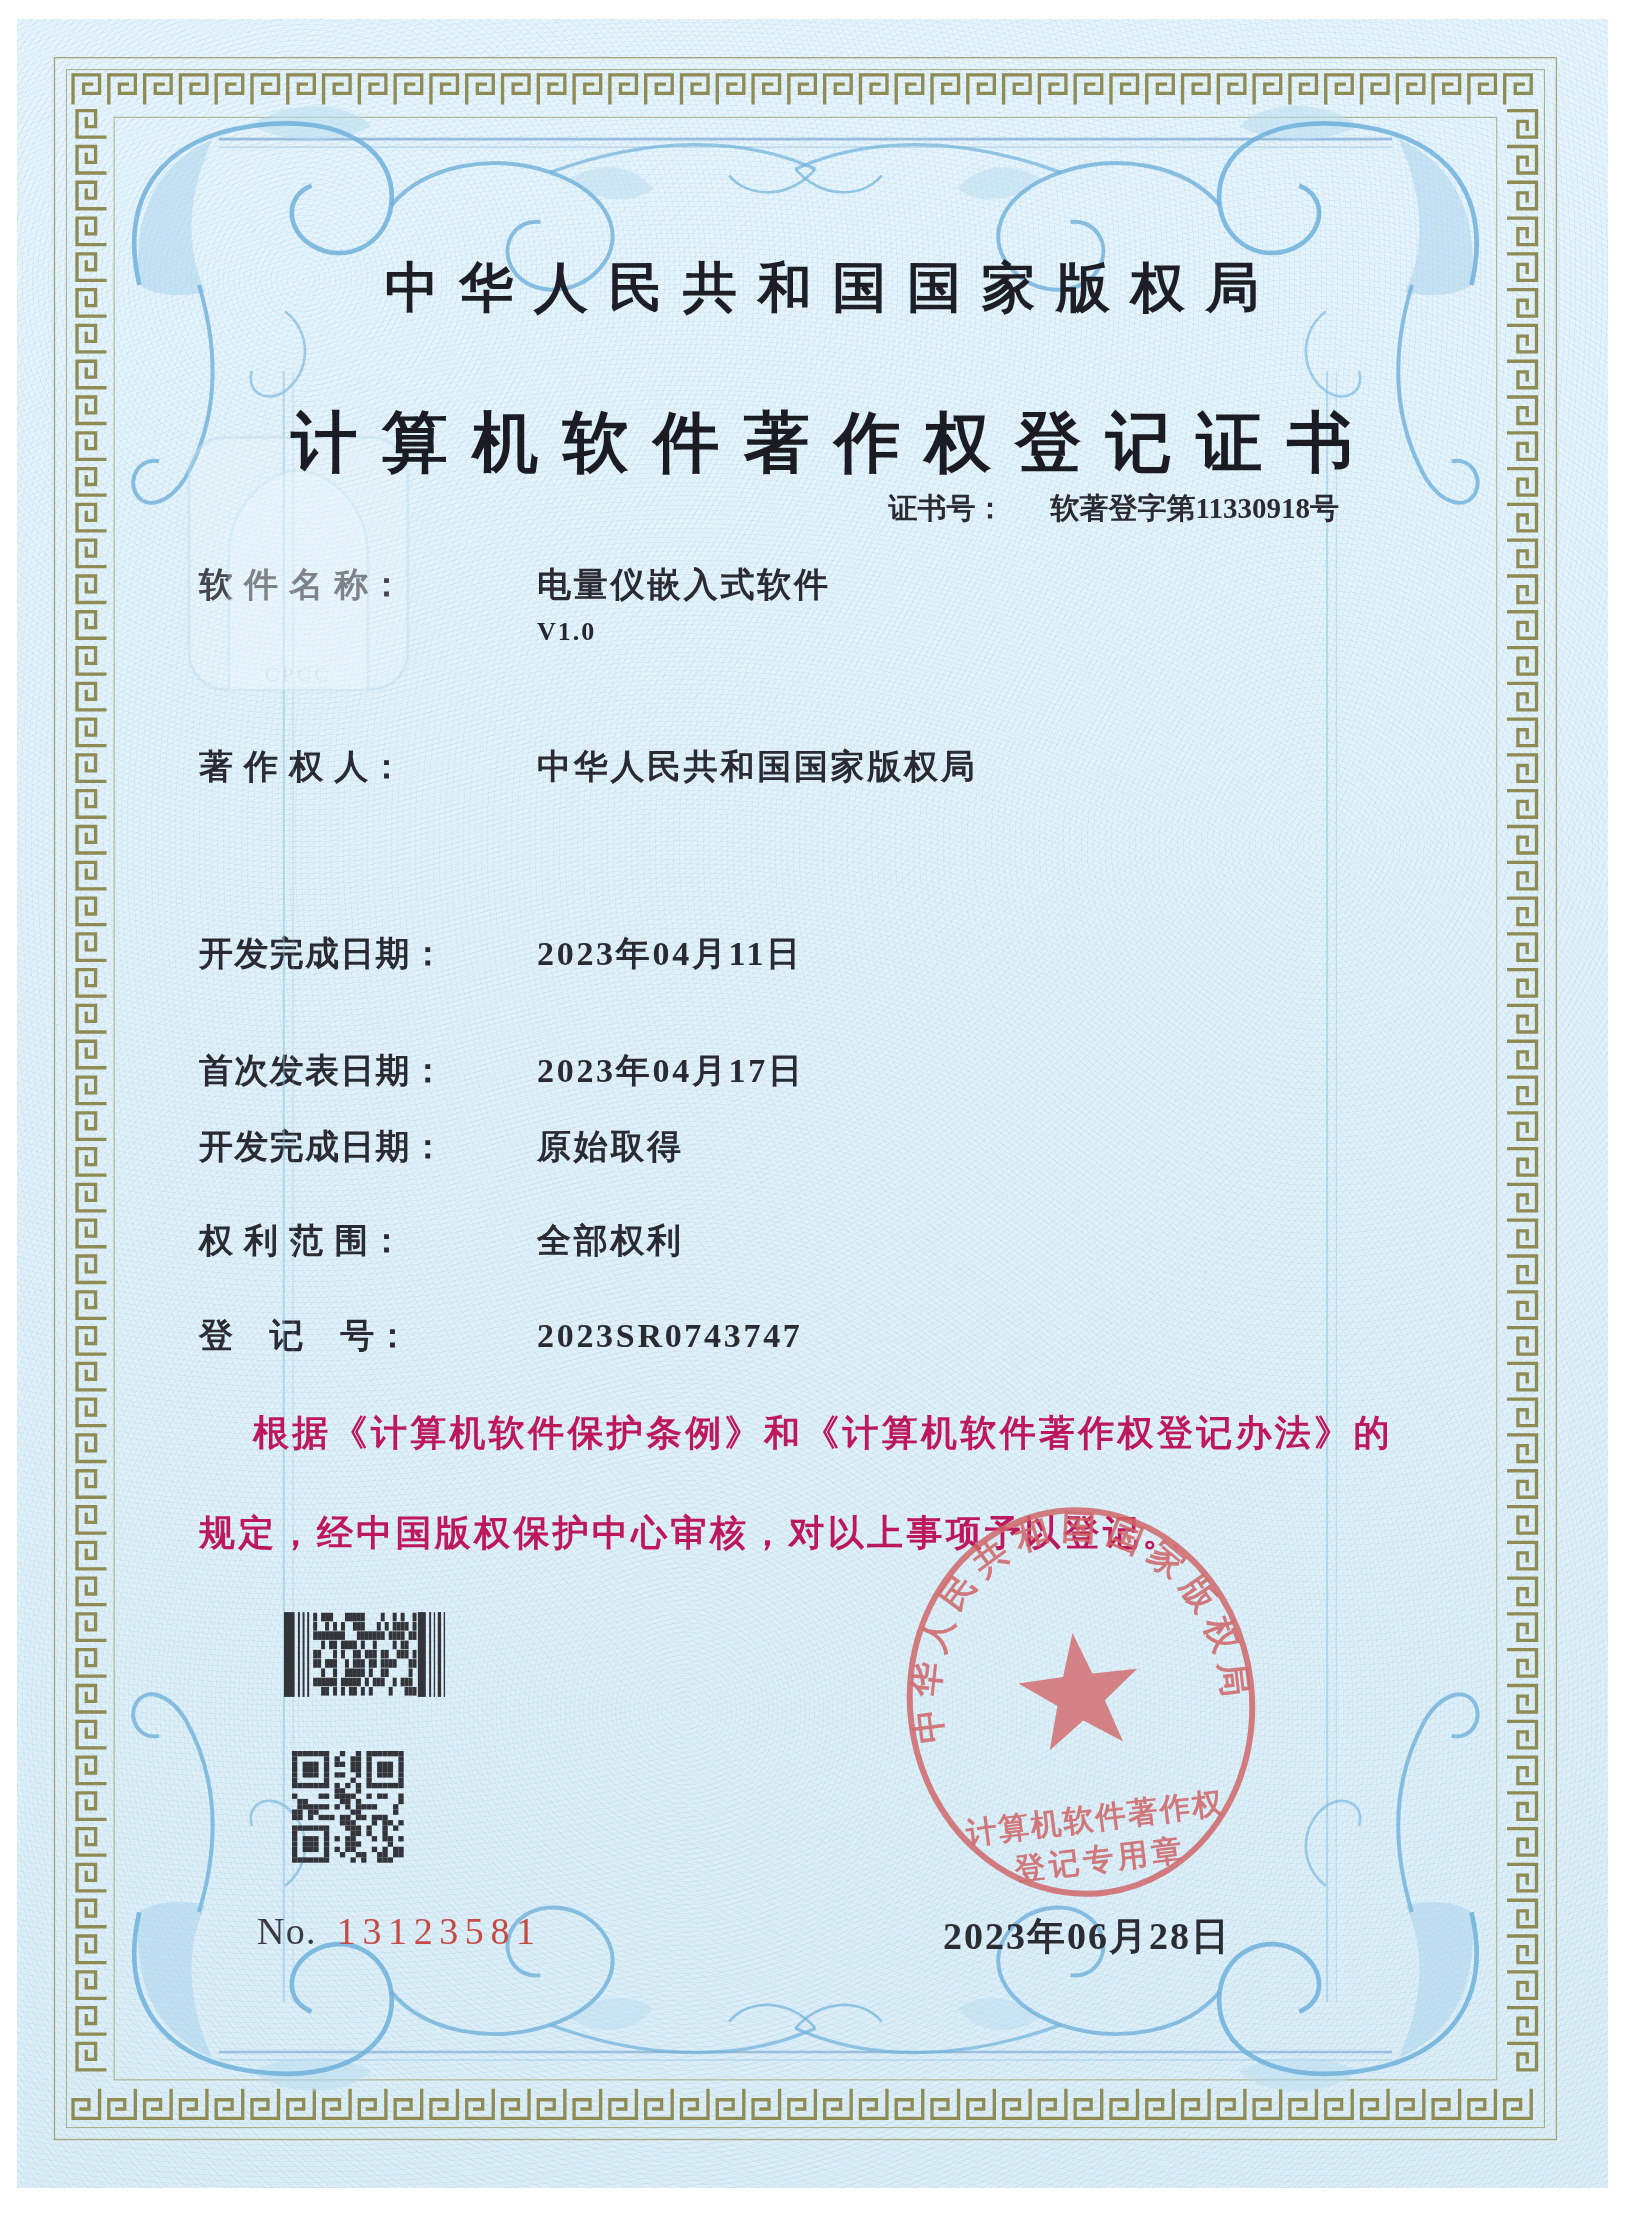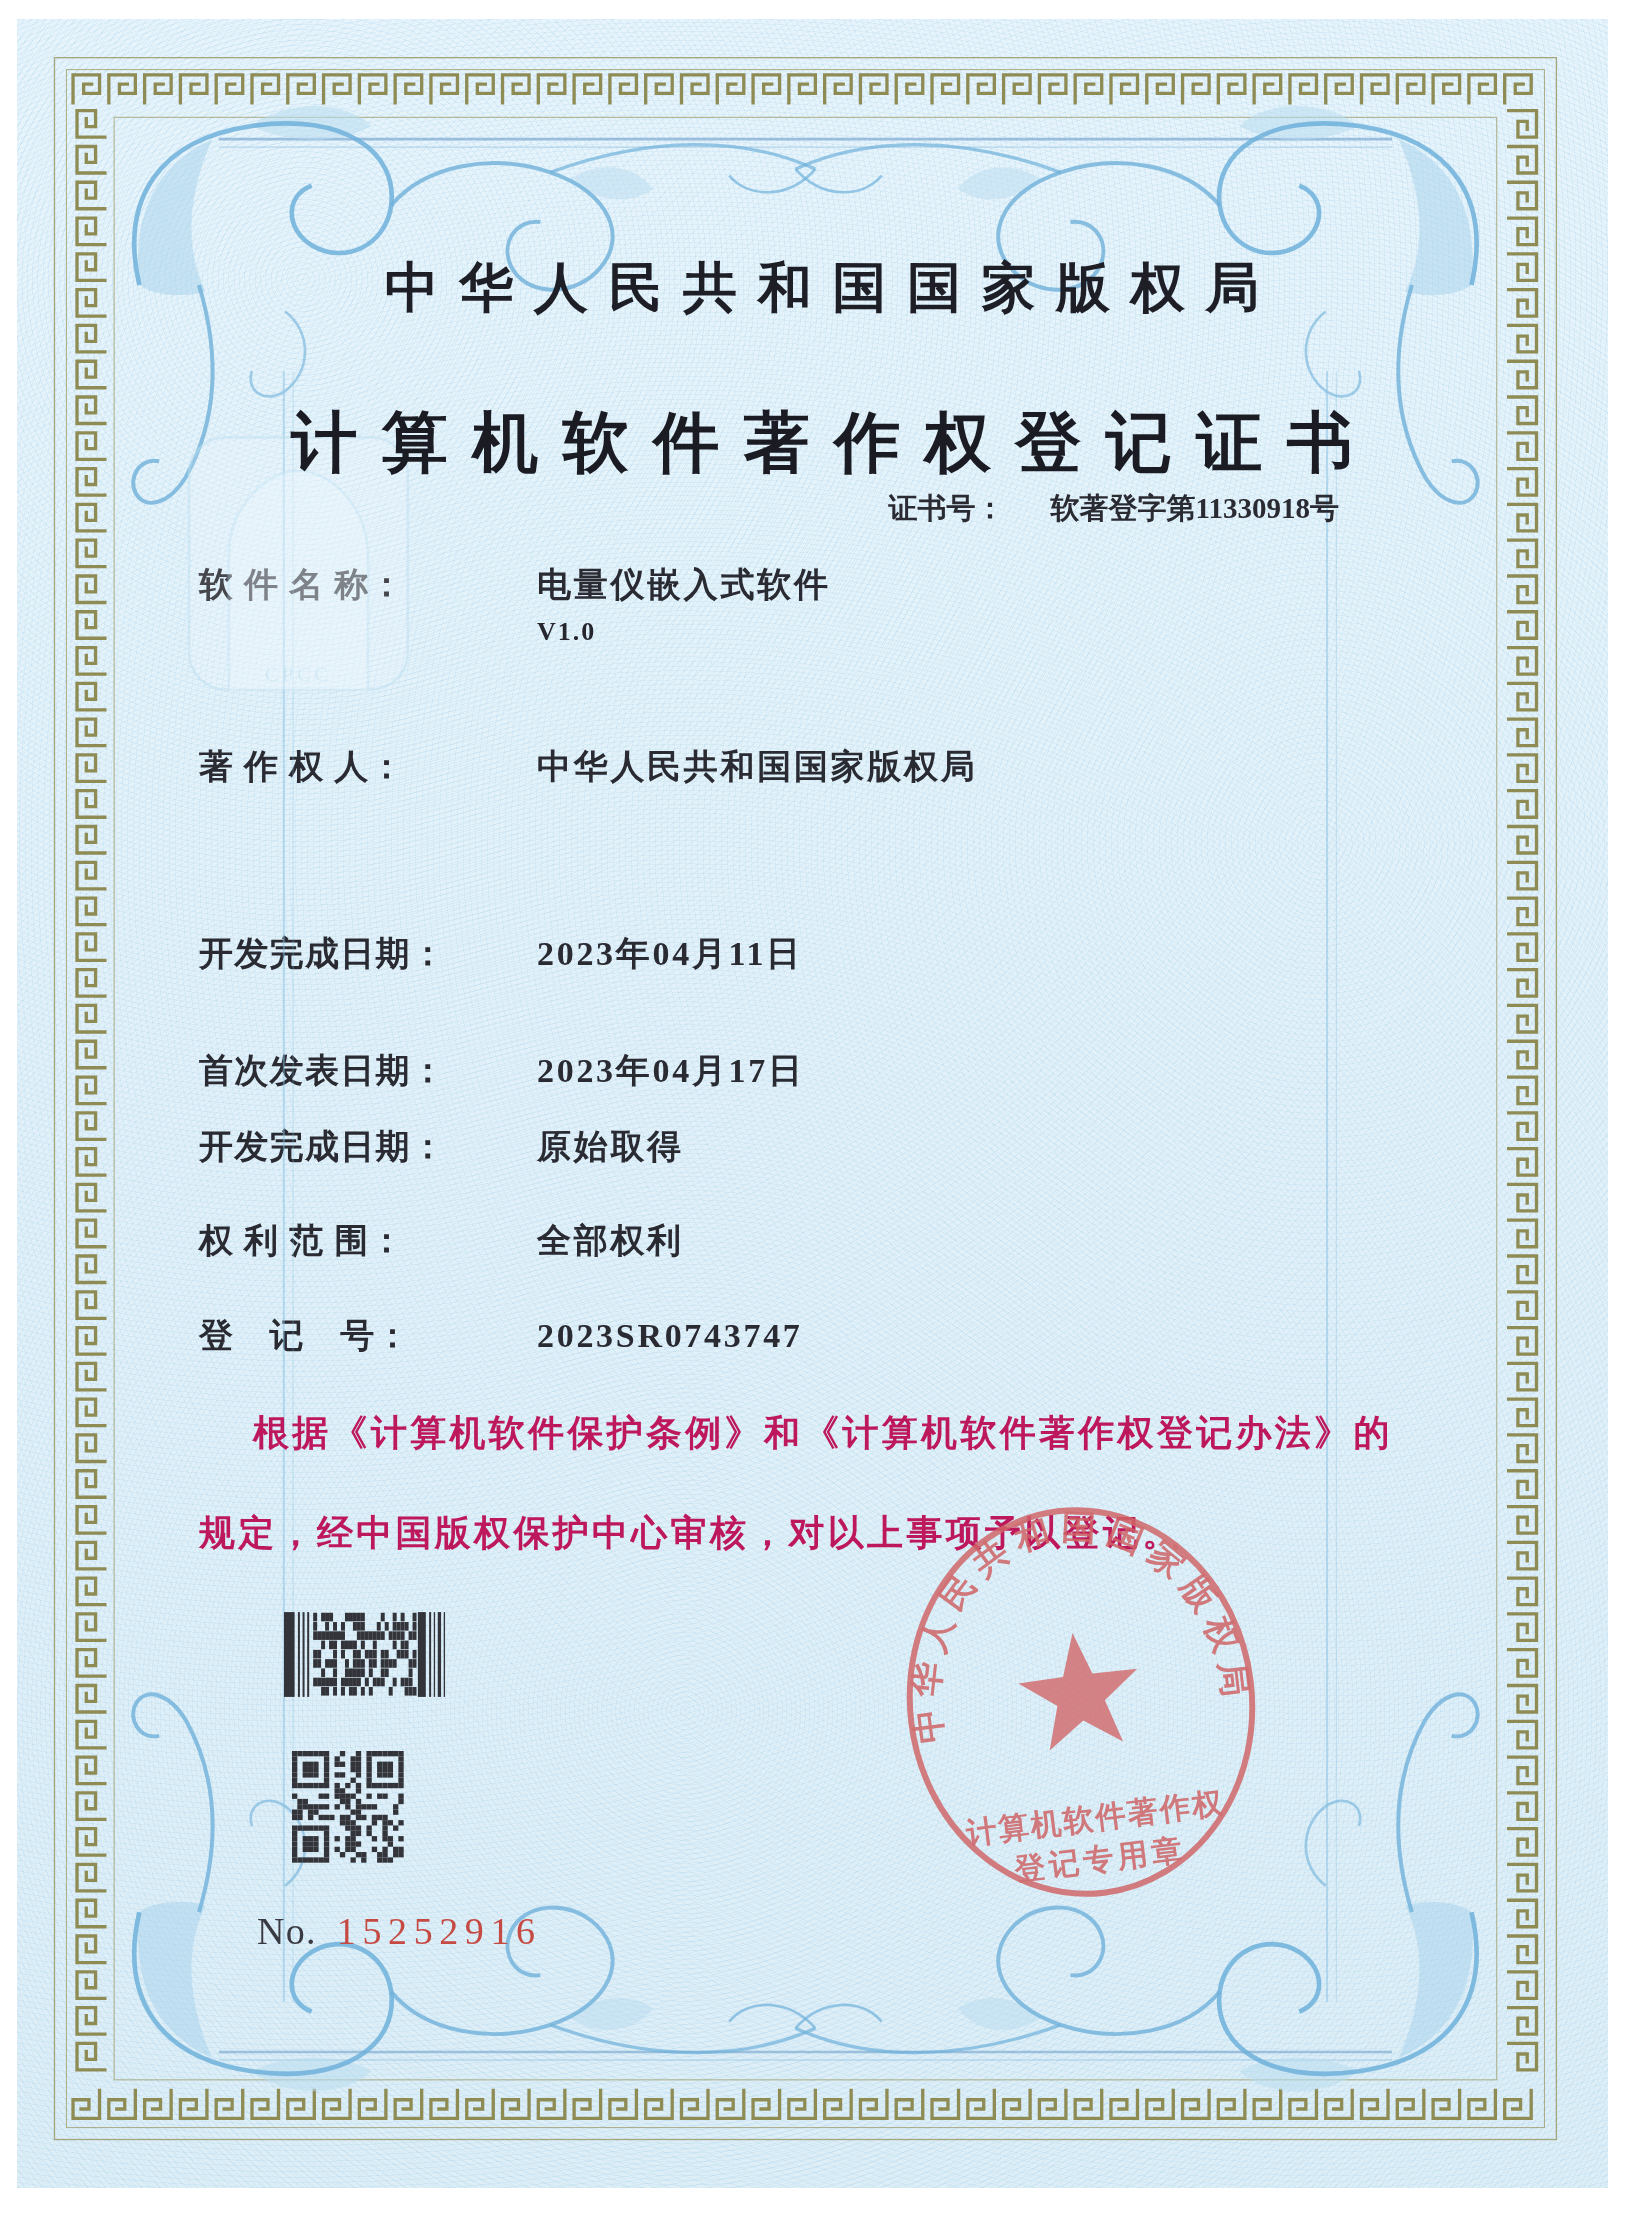--- a/index.html
+++ b/index.html
@@ -662,23 +662,24 @@
       <rect x="40" y="160" width="8" height="8" fill="#33343a"></rect>
       <rect x="48" y="160" width="8" height="8" fill="#33343a"></rect>
       <rect x="88" y="160" width="8" height="8" fill="#33343a"></rect>
       <rect x="104" y="160" width="8" height="8" fill="#33343a"></rect>
       <rect x="128" y="160" width="8" height="8" fill="#33343a"></rect>
       <rect x="136" y="160" width="8" height="8" fill="#33343a"></rect>
       <rect x="144" y="160" width="8" height="8" fill="#33343a"></rect>
     </svg>
 
   <div class="txt serialline">
-    <span class="no">No.</span><span class="num">15252916</span>
+    <span class="no">No.</span><span class="num">13123581</span>
   </div>
 
+  <div class="txt dateline">2023年06月28日</div>
 
   <svg class="sealbox" width="398" height="424" viewBox="0 0 600 640">
     <g transform="rotate(-7 300 320)">
       <defs>
         <path id="sealArc" d="M 98,403 A 215,245 0 1 1 502,403" fill="none"></path>
       </defs>
       <ellipse cx="300" cy="320" rx="258" ry="290" fill="none" stroke="#cf6466" stroke-width="9" opacity="0.9"></ellipse>
       <polygon points="300,215 322.3,279.3 390.4,280.6 336.1,321.7 355.8,386.9 300,348 244.2,386.9 263.9,321.7 209.6,280.6 277.7,279.3" fill="#d2696b" opacity="0.88"></polygon>
       <text font-size="52" fill="#cf6466" letter-spacing="14" opacity="0.92" font-family="Liberation Serif, DejaVu Serif, serif" font-weight="700">
         <textPath href="#sealArc" startOffset="50%" text-anchor="middle">中华人民共和国国家版权局</textPath>

